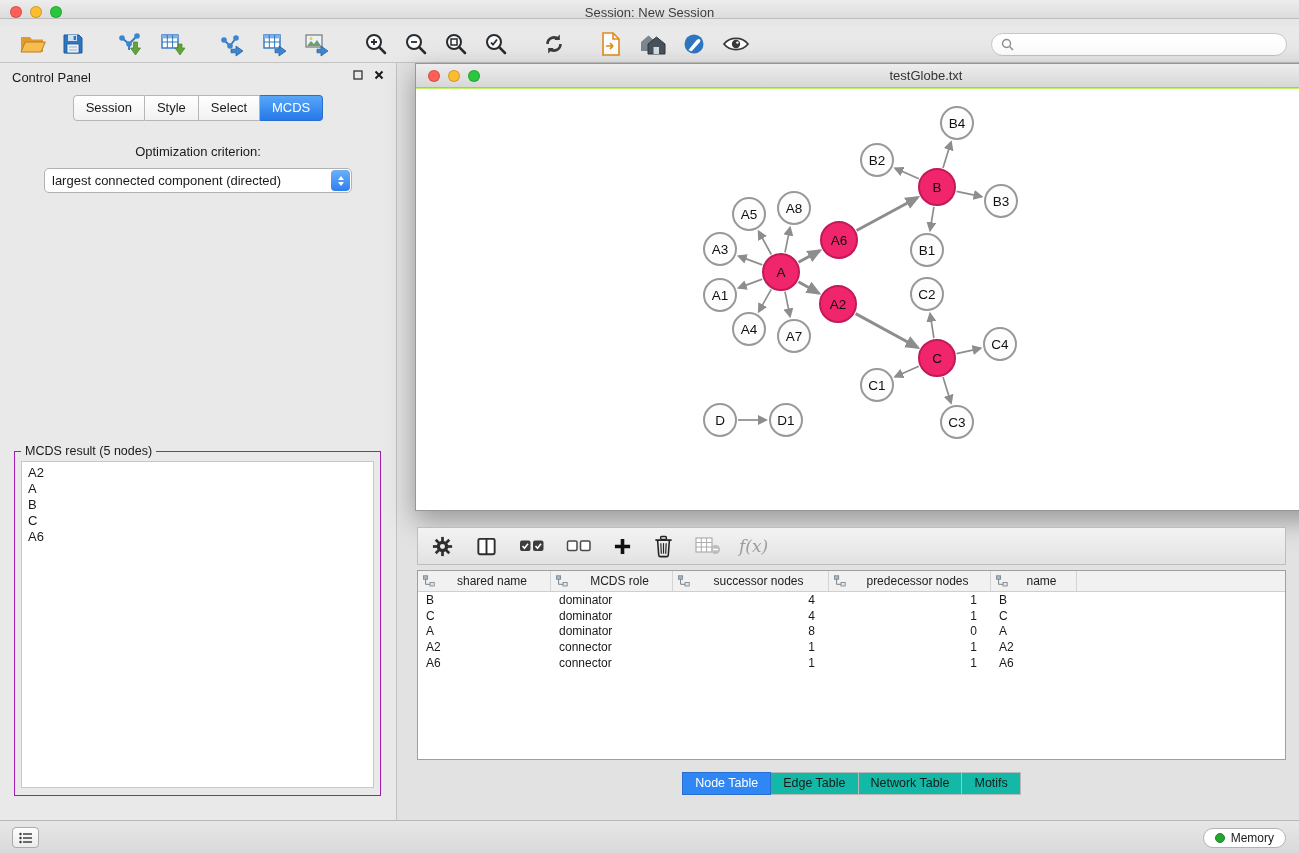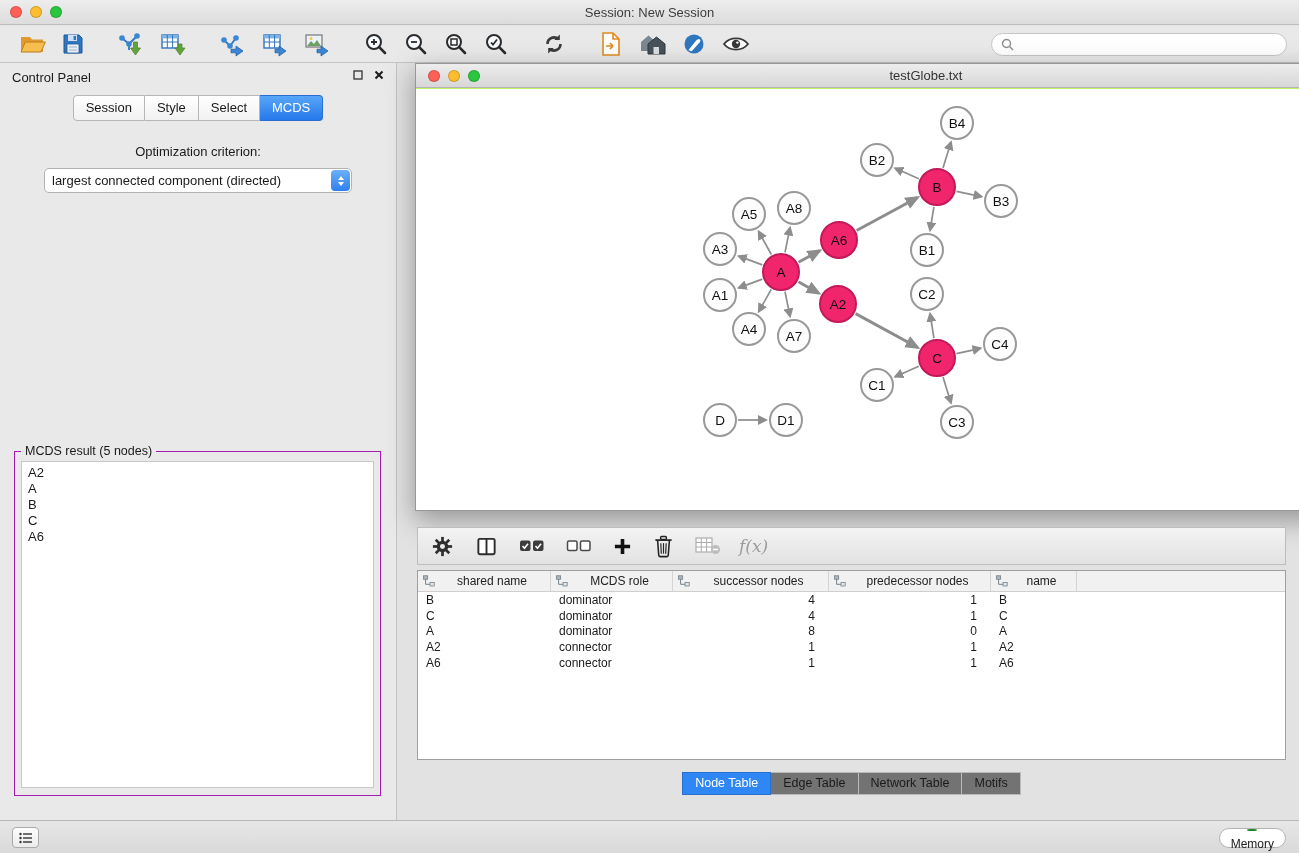--- a/index.html
+++ b/index.html
@@ -2,21 +2,21 @@
 <html><head>
 <meta charset="utf-8">
 <style>
   * { margin:0; padding:0; box-sizing:border-box; }
   html,body { width:1299px; height:853px; }
   body {
     position:relative; overflow:hidden; background:#e6e6e6;
     font-family:"Liberation Sans", sans-serif; font-size:13px; color:#1a1a1a;
   }
   
-  .titlebar { position:absolute; top:0; left:0; right:0; height:25px;
+  .titlebar { position:absolute; top:0; left:0; right:0; height:19px;
     background:linear-gradient(#ededed,#dcdcdc); border-bottom:1px solid #bdbdbd; }
   .titlebar .title { line-height:25px; text-align:center; font-size:13px; color:#3d3d3d; }
   .traffic { position:absolute; top:6px; left:10px; display:flex; gap:8px; }
   .light { width:12px; height:12px; border-radius:50%; border:0.5px solid rgba(0,0,0,.18); }
   .l-red{background:#ff5f57}.l-yellow{background:#febd2e}.l-green{background:#2ac73e}
   
   .toolbar { position:absolute; top:26px; left:0; right:0; height:37px; background:#e9e9e9;
     border-bottom:1px solid #c4c4c4; display:flex; align-items:center; padding:0 12px; }
   .tbtn { background:none; border:none; padding:2px 3px; margin:0 4px; display:flex;
     align-items:center; justify-content:center; }
@@ -80,33 +80,33 @@
   .th { display:flex; align-items:center; gap:4px; padding:0 5px; border-right:1px solid #d4d4d4;
     font-size:12px; color:#222; overflow:hidden; }
   .th .lbl { flex:1; text-align:center; white-space:nowrap; }
   .col-icon { display:flex; flex:none; }
   .tr { display:flex; height:15.8px; align-items:center; }
   .td { padding:0 8px; font-size:12px; overflow:hidden; white-space:nowrap; }
   .col0{width:133px}.col1{width:122px}.col2{width:156px}.col3{width:162px}.col4{width:86px}
   .colF{flex:1;border-right:none}
   .al-right { text-align:right; padding-right:14px; }
   .t-tabs { display:flex; justify-content:center; margin-top:12px;align-items:center; }
-  .t-tab { font-size:12.5px; padding:3px 12px 4px; background:#737373; border:1px solid #b9b9b9;
+  .t-tab { font-size:12.5px; padding:3px 12px 4px; background:#14b8a6; border:1px solid #b9b9b9;
     border-left:none; color:#1a1a1a; }
   .t-tab:first-child { border-left:1px solid #b9b9b9; }
   .t-tab.active { background:#2f87f6; color:#fff; border-color:#2a6fce; }
   
   .statusbar { position:absolute; left:0; right:0; bottom:0; height:33px;
     background:linear-gradient(#e7e7e7,#d9d9d9); border-top:1px solid #b7b7b7; }
   .sb-left-btn { position:absolute; left:12px; top:6px; width:27px; height:21px;
     border:1px solid #aaa; border-radius:4px; background:linear-gradient(#fdfdfd,#ececec);
     display:flex; align-items:center; justify-content:center; }
   .memory-btn { position:absolute; right:13px; top:7px; height:20px; border:1px solid #b4b4b4;
     border-radius:10px; background:#fff; display:flex; align-items:center; gap:6px;
-    padding:0 11px; font-size:12px;flex-direction:column; }
+    padding:0 11px; font-size:12px; }
   .mem-dot { width:10px; height:10px; border-radius:50%; background:#27a52f; border:1px solid #1d8426; }
 </style>
 </head>
 <body>
 
 <div class="titlebar">
   <div class="traffic">
     <span class="light l-red"></span>
     <span class="light l-yellow"></span>
     <span class="light l-green"></span>

